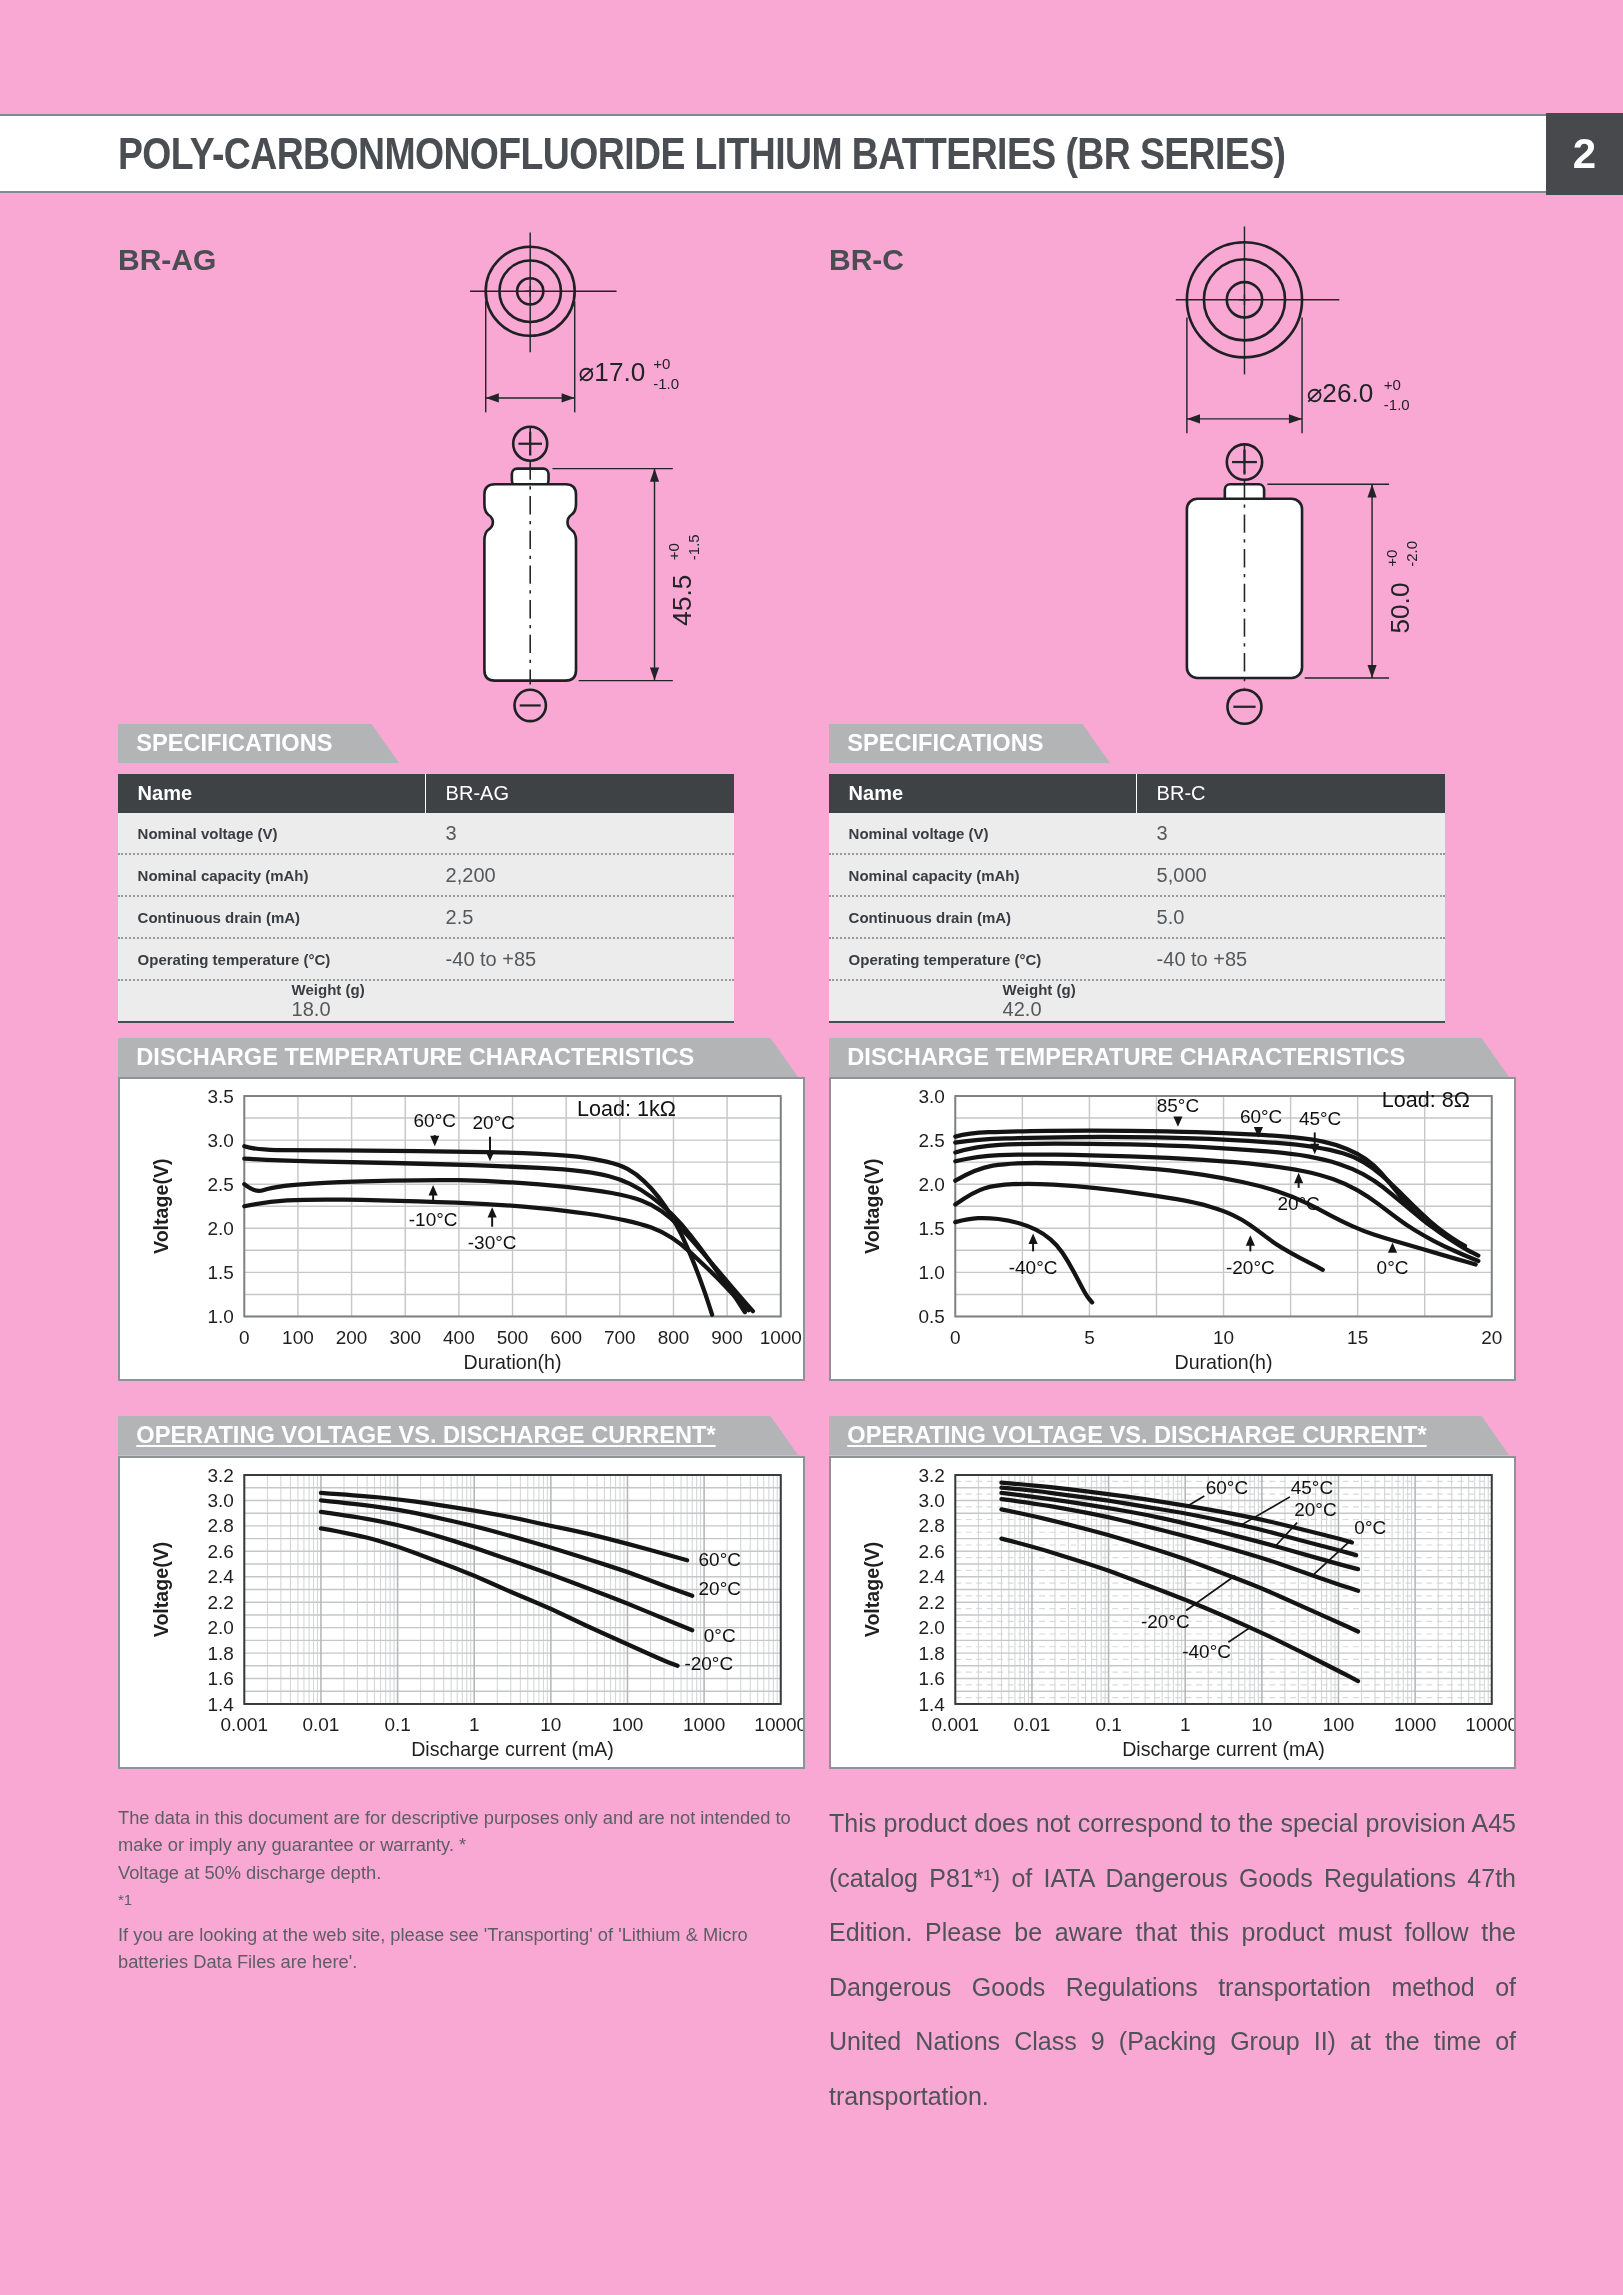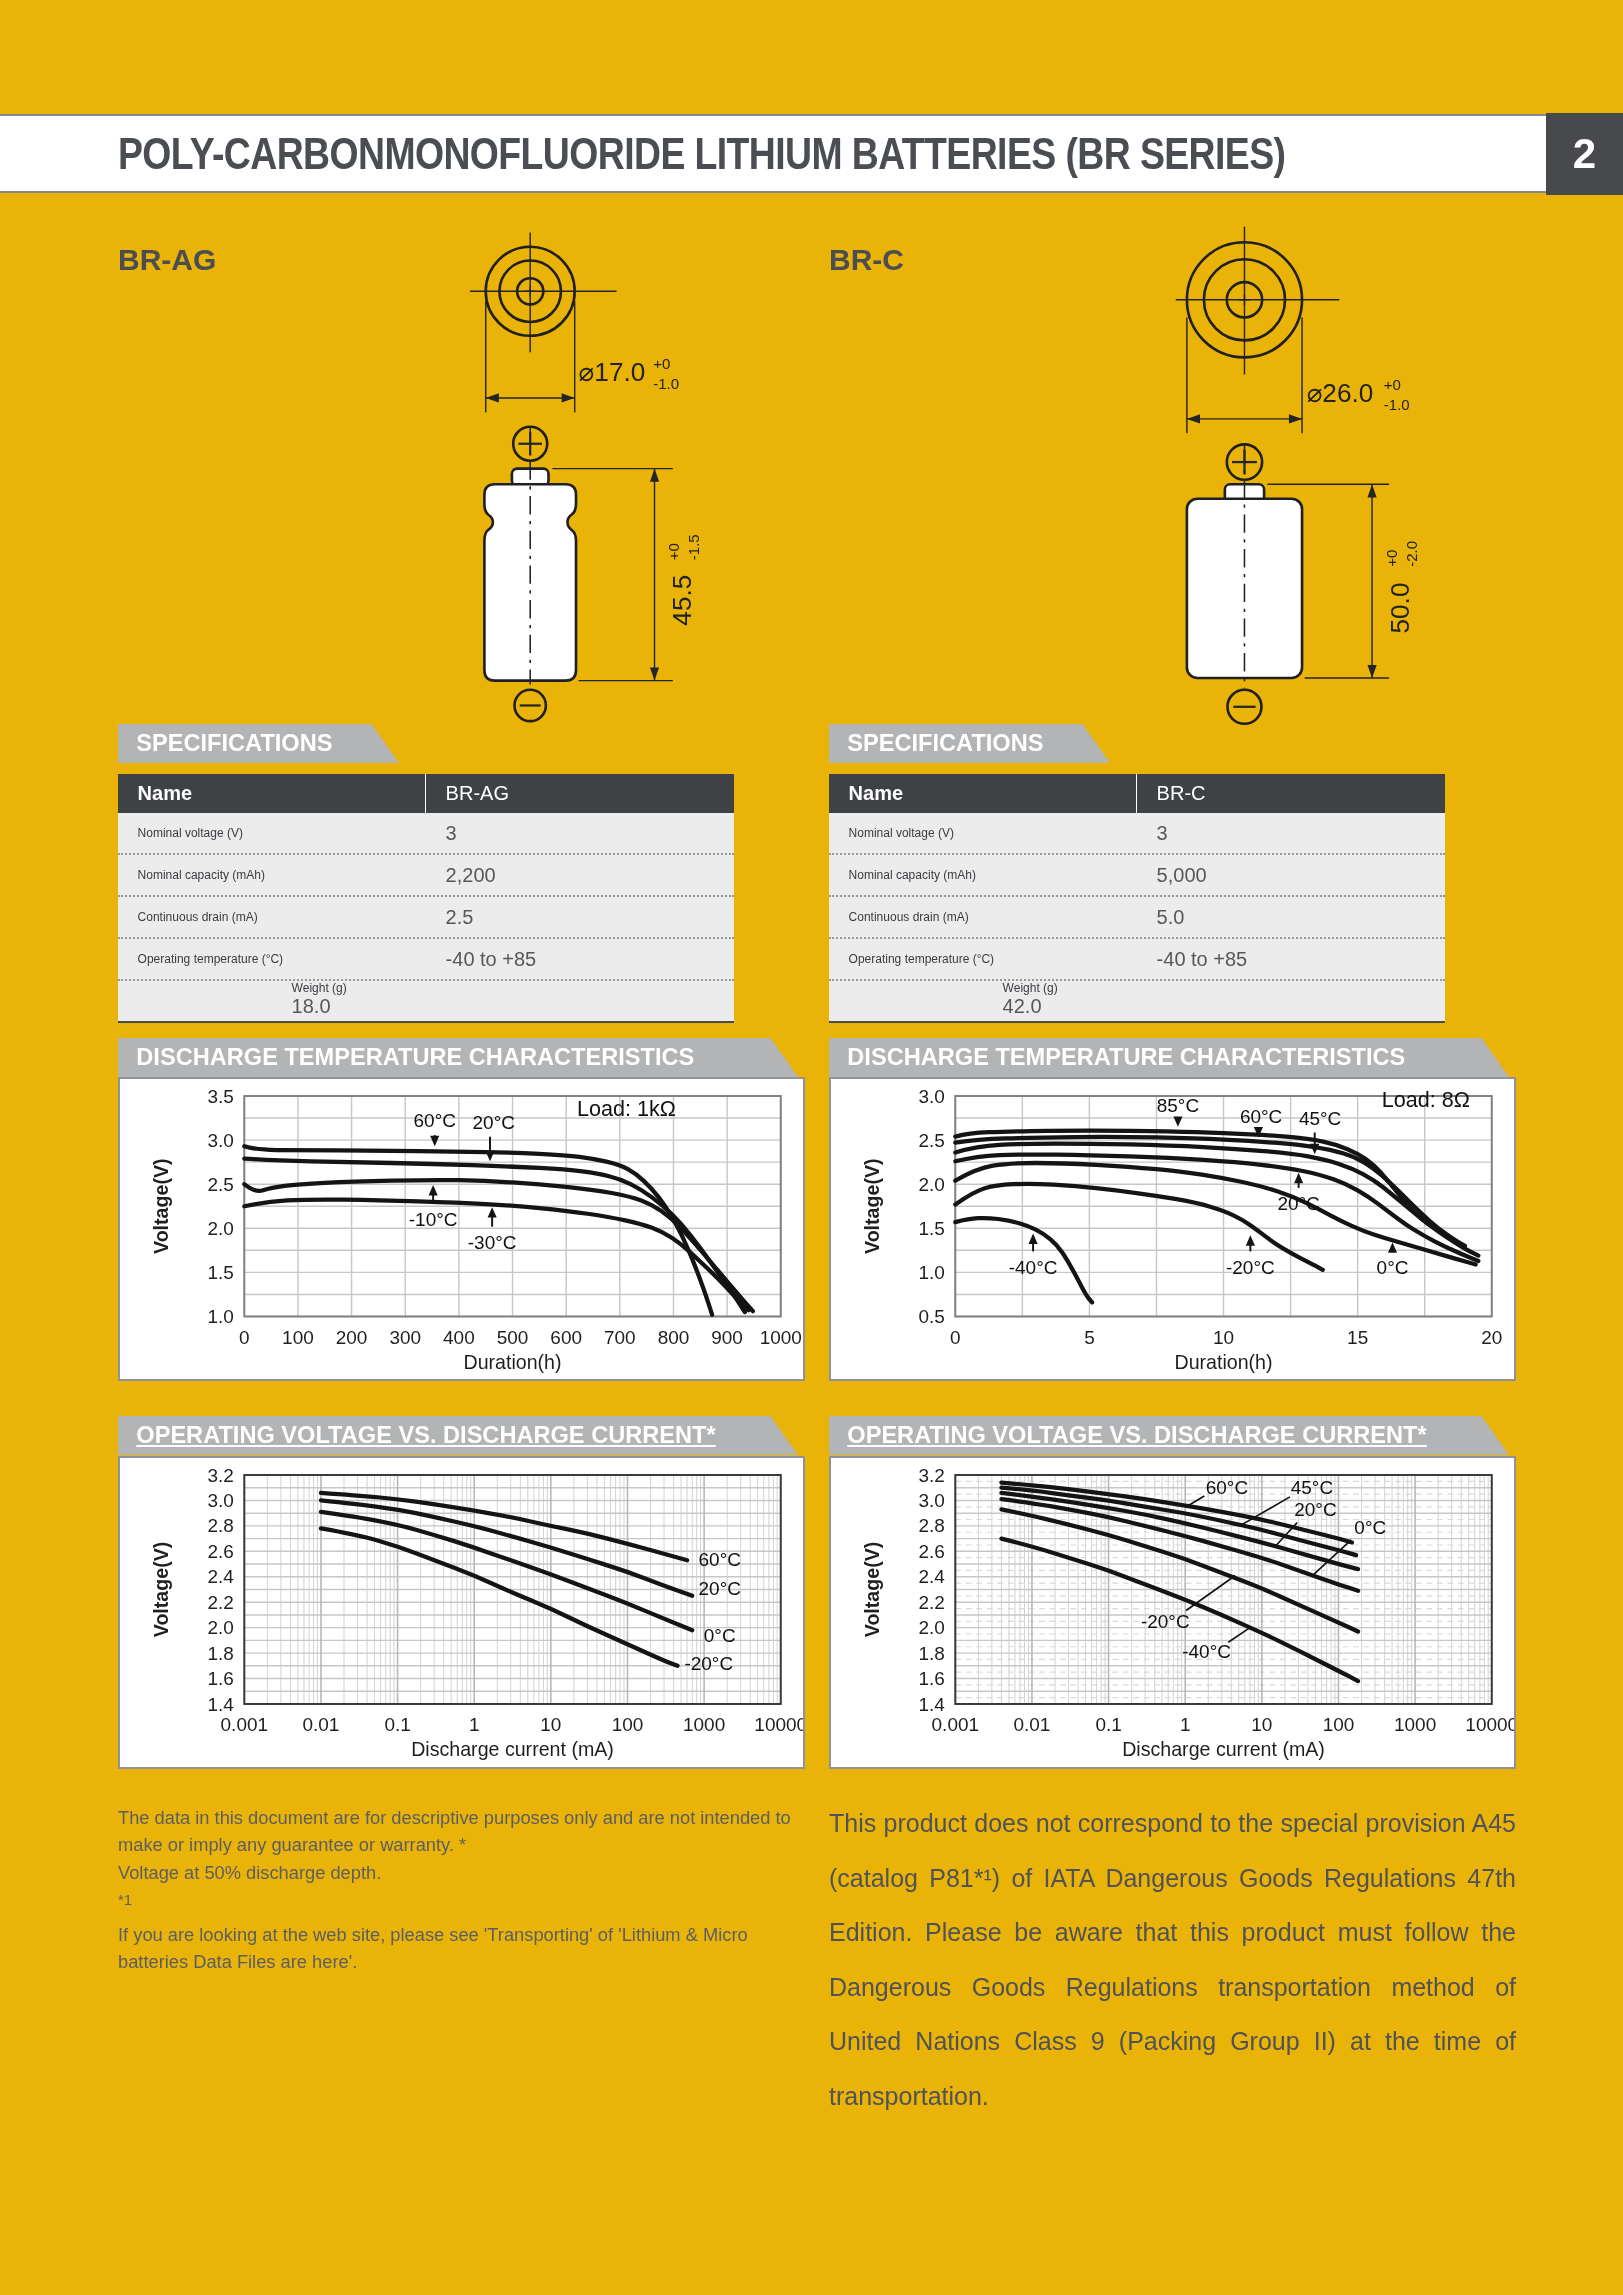--- a/index.html
+++ b/index.html
@@ -1,16 +1,16 @@
 <!DOCTYPE html>
 <html style="font-size:10.5px"><head>
 <meta charset="utf-8">
 <style>
   html,body{margin:0;padding:0;background:#fff;}
-  .page{position:relative;width:1623px;height:2295px;background:#eab308;overflow:hidden;
+  .page{position:relative;width:1623px;height:2295px;background:#f9a8d4;overflow:hidden;
         font-family:"Liberation Sans","DejaVu Sans",sans-serif;color:#4a4d51;}
   
   .header-band{position:absolute;left:0;top:114px;width:1623px;height:79px;background:#fff;
         border-top:2px solid #85888c;border-bottom:2px solid #85888c;box-sizing:border-box;}
   .page-title{position:absolute;left:118px;top:0;height:75px;line-height:75px;
         font-size:44px;font-weight:bold;letter-spacing:-0.7px;color:#4a4d51;white-space:nowrap;
         transform:scaleX(0.85);transform-origin:left center;}
   .page-badge{position:absolute;right:0;top:113px;width:77px;height:82px;background:#47494c;
         color:#fff;font-size:42px;font-weight:bold;display:flex;align-items:center;justify-content:center;}
   
@@ -32,21 +32,21 @@
   .chart-banner1{top:1038px;width:680px;}
   .chart-banner2{top:1416px;width:680px;text-decoration:underline;}
   
   .spec-table{position:absolute;left:0;top:774px;width:616px;}
   .spec-head{display:flex;height:39px;background:#3f4245;color:#fff;align-items:center;}
   .spec-head .cl{width:50%;padding-left:19.6px;box-sizing:border-box;font-weight:bold;font-size:20px;
         border-right:1.3px solid #fff;height:100%;display:flex;align-items:center;}
   .spec-head .cv{width:50%;padding-left:19.6px;box-sizing:border-box;font-size:20px;}
   .spec-row{display:flex;height:40px;background:#ececec;border-bottom:2px dotted #989898;align-items:center;}
   .spec-row:last-child{border-bottom:2.6px solid #494c4f;flex-direction:column;}
-  .spec-row .cl{width:50%;padding-left:19.6px;box-sizing:border-box;font-weight:normal;font-size:12px;color:#393c40;}
+  .spec-row .cl{width:50%;padding-left:19.6px;box-sizing:border-box;font-weight:bold;font-size:15px;color:#393c40;}
   .spec-row .cv{width:50%;padding-left:19.6px;box-sizing:border-box;font-size:20px;color:#55585b;}
   
   .chart-panel{position:absolute;left:0;width:687px;background:#fff;border:2px solid #8f9296;box-sizing:border-box;}
   .panel1{top:1077px;height:304px;}
   .panel2{top:1456px;height:313px;}
   .chart-panel svg{display:block;width:683px;}
   
   .notes{position:absolute;left:0;top:1804px;width:687px;font-size:18.3px;line-height:1.5;color:#5b5e62;}
   .notes .n3{font-size:15px;margin:2.6px 0 9.2px 0;}
   .para{position:absolute;left:0;top:1796px;width:687px;font-size:25px;line-height:2.18;

